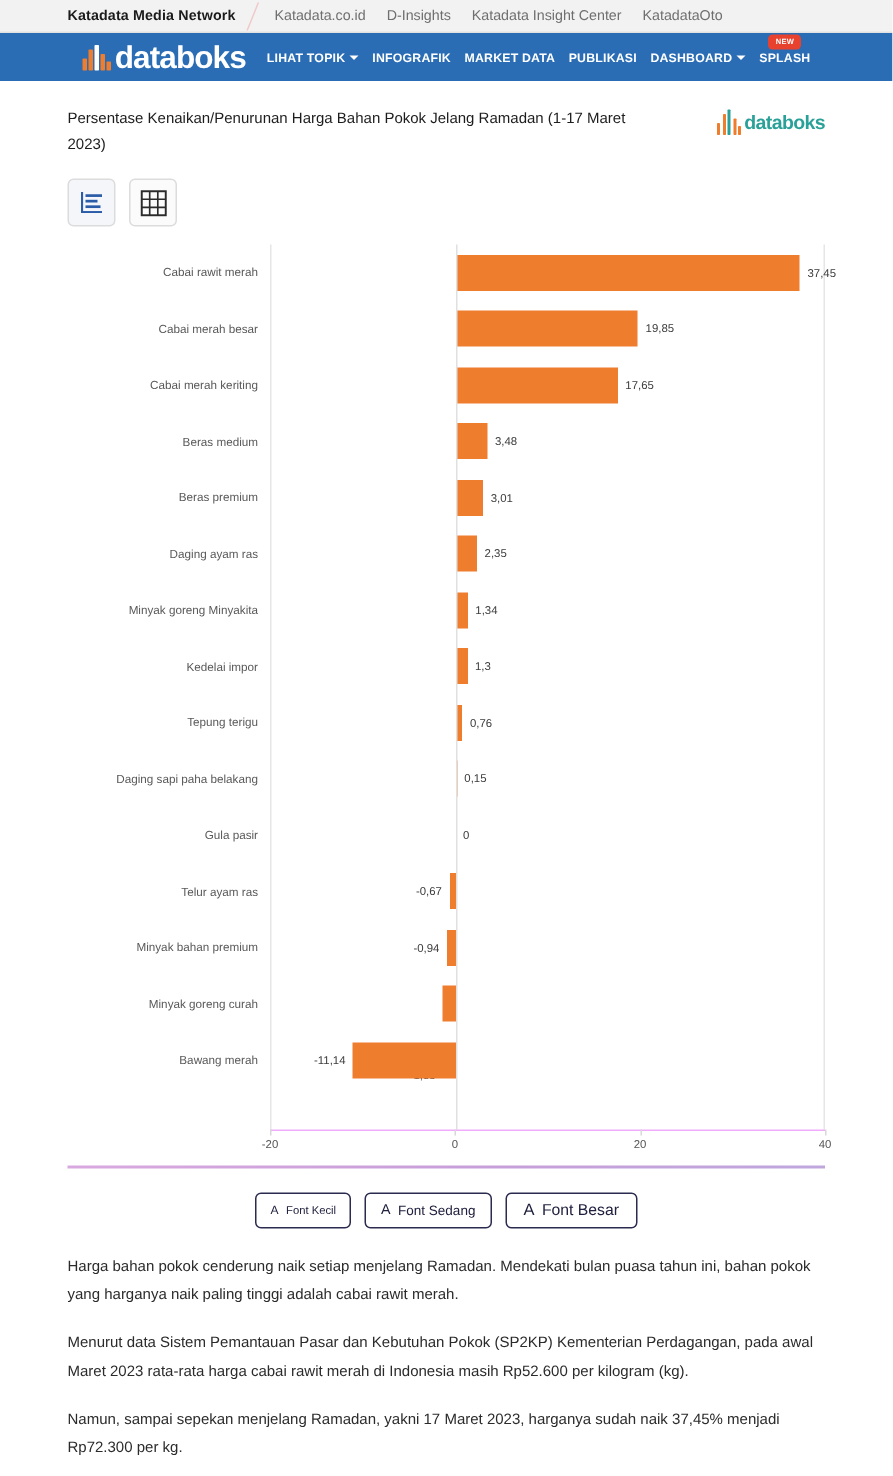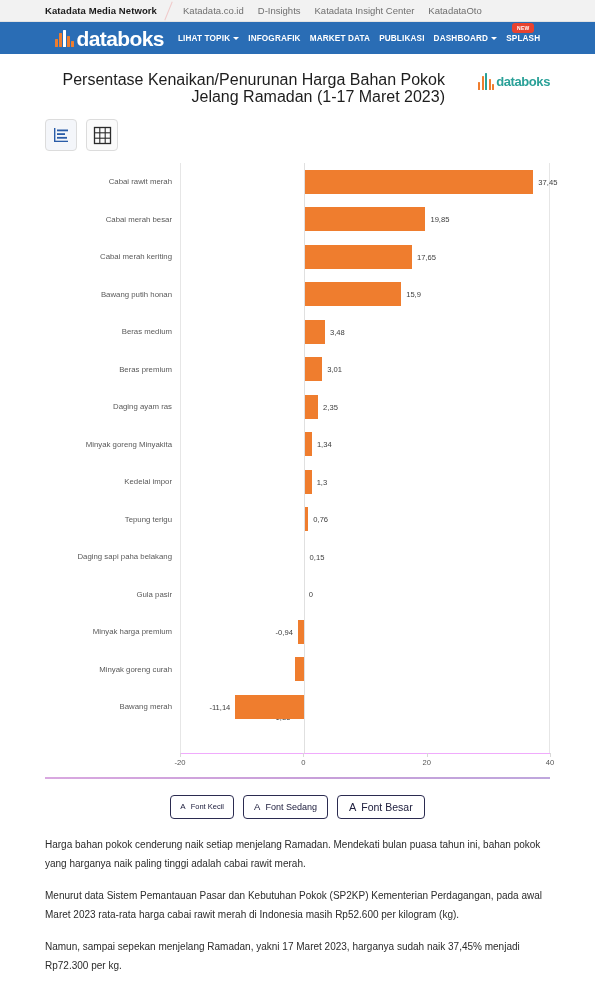--- a/index.html
+++ b/index.html
@@ -133,26 +133,25 @@
     padding: 0 45px;
   }
   .title-row {
     display: flex;
     align-items: flex-start;
     justify-content: space-between;
     padding-top: 17px;
     gap: 12px;
   }
   .chart-title {
-    font-size: 16px;
+    font-size: 10px;
     line-height: 17px;
     color: #1d1d1d;
     max-width: 400px;
     font-weight: normal;
-    text-align: right;
   }
   .brand-small { display: flex; align-items: center; gap: 2px; padding-top: 2px; }
   .brand-small .logo-mark i { width: 2px; }
   .brand-small .logo-mark i:nth-child(3){ background:#2aa198; }
   .brand-small .logo-mark i:nth-child(1),
   .brand-small .logo-mark i:nth-child(2),
   .brand-small .logo-mark i:nth-child(4),
   .brand-small .logo-mark i:nth-child(5){ background:#ef7d2e; }
   .brand-small-text {
     color: #2aa198;
@@ -402,25 +401,20 @@
             <span class="row-label">Cabai merah besar</span>
             <div class="bar" style="background: rgb(239, 125, 46); left: 33.3333%; width: 33.0833%;"></div>
             <span class="bar-value" style="left: calc(66.4167% + 5px);">19,85</span>
           </div>
           <div class="row">
             <span class="row-label">Cabai merah keriting</span>
             <div class="bar" style="background: rgb(239, 125, 46); left: 33.3333%; width: 29.4167%;"></div>
             <span class="bar-value" style="left: calc(62.75% + 5px);">17,65</span>
           </div>
           <div class="row">
-            <span class="row-label">Bawang putih honan</span>
-            <div class="bar" style="background: rgb(239, 125, 46); left: 33.3333%; width: 26.5%;"></div>
-            <span class="bar-value" style="left: calc(59.8333% + 5px);">15,9</span>
-          </div>
-          <div class="row">
             <span class="row-label">Beras medium</span>
             <div class="bar" style="background: rgb(239, 125, 46); left: 33.3333%; width: 5.8%;"></div>
             <span class="bar-value" style="left: calc(39.1333% + 5px);">3,48</span>
           </div>
           <div class="row">
             <span class="row-label">Beras premium</span>
             <div class="bar" style="background: rgb(239, 125, 46); left: 33.3333%; width: 5.01667%;"></div>
             <span class="bar-value" style="left: calc(38.35% + 5px);">3,01</span>
           </div>
           <div class="row">
@@ -447,21 +441,26 @@
             <span class="row-label">Daging sapi paha belakang</span>
             <div class="bar" style="background: rgb(239, 125, 46); left: 33.3333%; width: 0.25%;"></div>
             <span class="bar-value" style="left: calc(33.5833% + 5px);">0,15</span>
           </div>
           <div class="row">
             <span class="row-label">Gula pasir</span>
             <div class="bar" style="background: rgb(239, 125, 46); left: 33.3333%; width: 0%;"></div>
             <span class="bar-value" style="left: calc(33.3333% + 5px);">0</span>
           </div>
           <div class="row">
-            <span class="row-label">Minyak harga premium</span>
+            <span class="row-label">Telur ayam ras</span>
+            <div class="bar" style="background: rgb(239, 125, 46); left: 32.2167%; width: 1.11667%;"></div>
+            <span class="bar-value" style="right: calc(67.7833% + 5px);">-0,67</span>
+          </div>
+          <div class="row">
+            <span class="row-label">Minyak bahan premium</span>
             <div class="bar" style="background: rgb(239, 125, 46); left: 31.7667%; width: 1.56667%;"></div>
             <span class="bar-value" style="right: calc(68.2333% + 5px);">-0,94</span>
           </div>
           <div class="row">
             <span class="row-label">Minyak goreng curah</span>
             <div class="bar" style="background: rgb(239, 125, 46); left: 31.0833%; width: 2.25%;"></div>
             <span class="bar-value" style="right: calc(68.9167% + 5px); margin-top: 48px;">-1,35</span>
           </div>
           <div class="row">
             <span class="row-label">Bawang merah</span>

